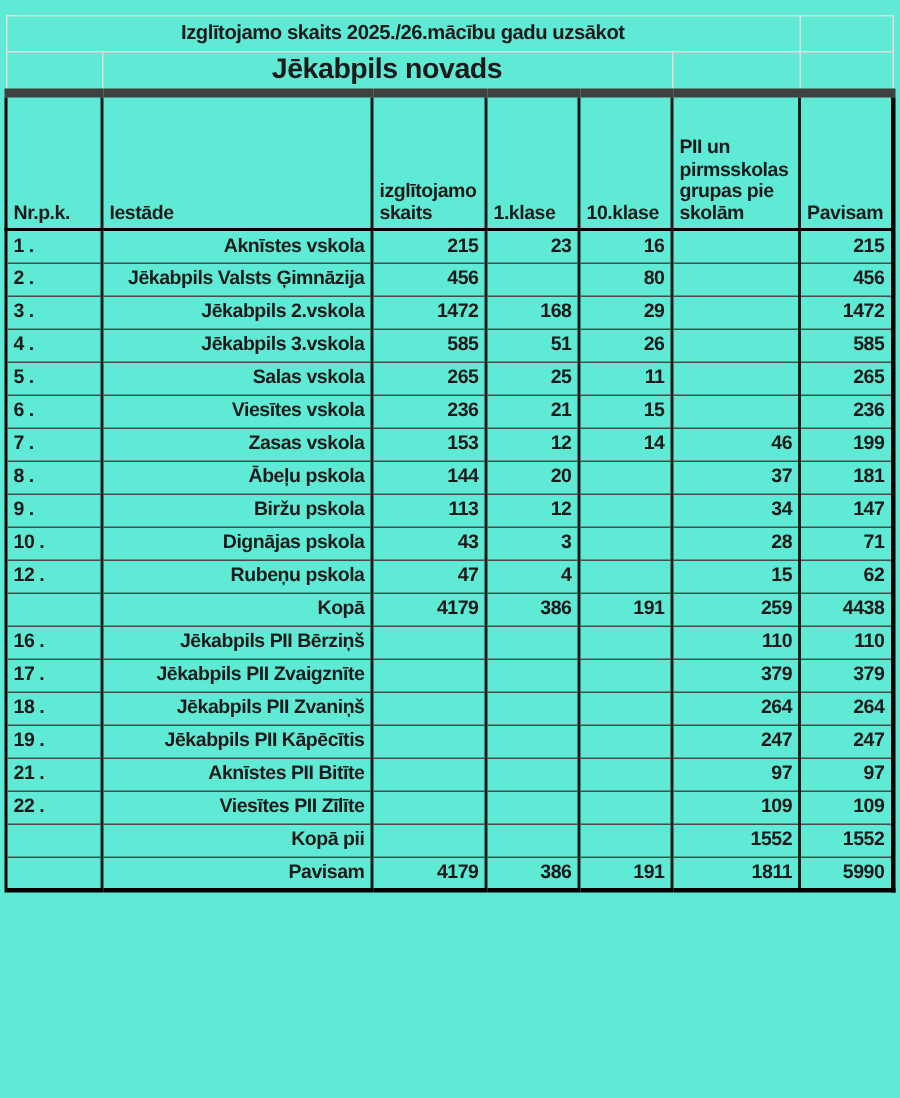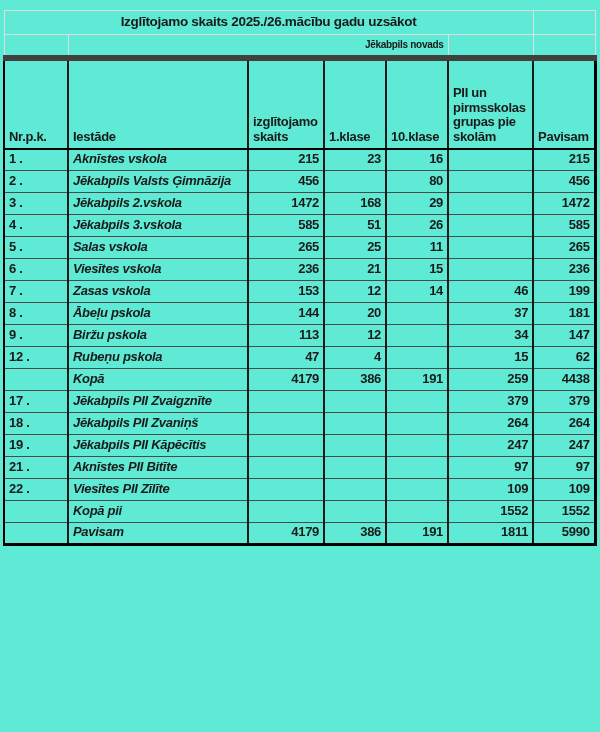--- a/index.html
+++ b/index.html
@@ -15,38 +15,38 @@
   td,th{
     font-weight:700;font-size:13px;line-height:1.12;color:#1a1a1a;
     letter-spacing:-0.3px;padding:1px 4px 2px 4px;overflow:hidden;
     white-space:normal;
   }
   
   .lite{border:1px solid #dedede;}
   .r-title{height:24px;}
   .r-sub{height:23px;}
   .title-cell{text-align:center;font-size:13.5px;}
-  .subtitle-cell{text-align:right;font-size:10px;}
+  .subtitle-cell{text-align:center;font-size:19px;}
   
   .dark{
     border-left:2px solid #1a1a1a;border-right:2px solid #1a1a1a;
     border-top:1px solid #4a4a4a;border-bottom:1px solid #4a4a4a;
   }
   .r-head{height:91px;}
   .r-head th{
     text-align:left;vertical-align:bottom;
     border-top:6px solid #404040;border-bottom:2px solid #000;
     padding-bottom:3px;
   }
   tbody tr{height:22px;}
   .c-first{border-left:2px solid #000;}
   .c-last{border-left:2px solid #000;border-right:3px solid #000;}
   .num{text-align:right;}
   .c-nr{text-align:left;}
-  .c-name{text-align:left;white-space:nowrap;font-style:italic;}
+  .c-name{text-align:right;white-space:nowrap;}
   tr.last-row td{border-bottom:3px solid #000;}
 </style>
 </head>
 <body>
 
 <div class="page">
   <table class="sheet">
     <colgroup>
       <col style="width:64px">
       <col style="width:180px">
@@ -153,36 +153,54 @@
         <tr class="data-row">
     <td class="dark c-first c-nr">9 .</td>
     <td class="dark c-name">Biržu pskola</td>
     <td class="dark num">113</td>
     <td class="dark num">12</td>
     <td class="dark num"></td>
     <td class="dark num">34</td>
     <td class="dark num c-last">147</td>
   </tr>
         <tr class="data-row">
+    <td class="dark c-first c-nr">10 .</td>
+    <td class="dark c-name">Dignājas pskola</td>
+    <td class="dark num">43</td>
+    <td class="dark num">3</td>
+    <td class="dark num"></td>
+    <td class="dark num">28</td>
+    <td class="dark num c-last">71</td>
+  </tr>
+        <tr class="data-row">
     <td class="dark c-first c-nr">12 .</td>
     <td class="dark c-name">Rubeņu pskola</td>
     <td class="dark num">47</td>
     <td class="dark num">4</td>
     <td class="dark num"></td>
     <td class="dark num">15</td>
     <td class="dark num c-last">62</td>
   </tr>
         <tr class="data-row">
     <td class="dark c-first c-nr"></td>
     <td class="dark c-name">Kopā</td>
     <td class="dark num">4179</td>
     <td class="dark num">386</td>
     <td class="dark num">191</td>
     <td class="dark num">259</td>
     <td class="dark num c-last">4438</td>
+  </tr>
+        <tr class="data-row">
+    <td class="dark c-first c-nr">16 .</td>
+    <td class="dark c-name">Jēkabpils PII Bērziņš</td>
+    <td class="dark num"></td>
+    <td class="dark num"></td>
+    <td class="dark num"></td>
+    <td class="dark num">110</td>
+    <td class="dark num c-last">110</td>
   </tr>
         <tr class="data-row">
     <td class="dark c-first c-nr">17 .</td>
     <td class="dark c-name">Jēkabpils PII Zvaigznīte</td>
     <td class="dark num"></td>
     <td class="dark num"></td>
     <td class="dark num"></td>
     <td class="dark num">379</td>
     <td class="dark num c-last">379</td>
   </tr>

